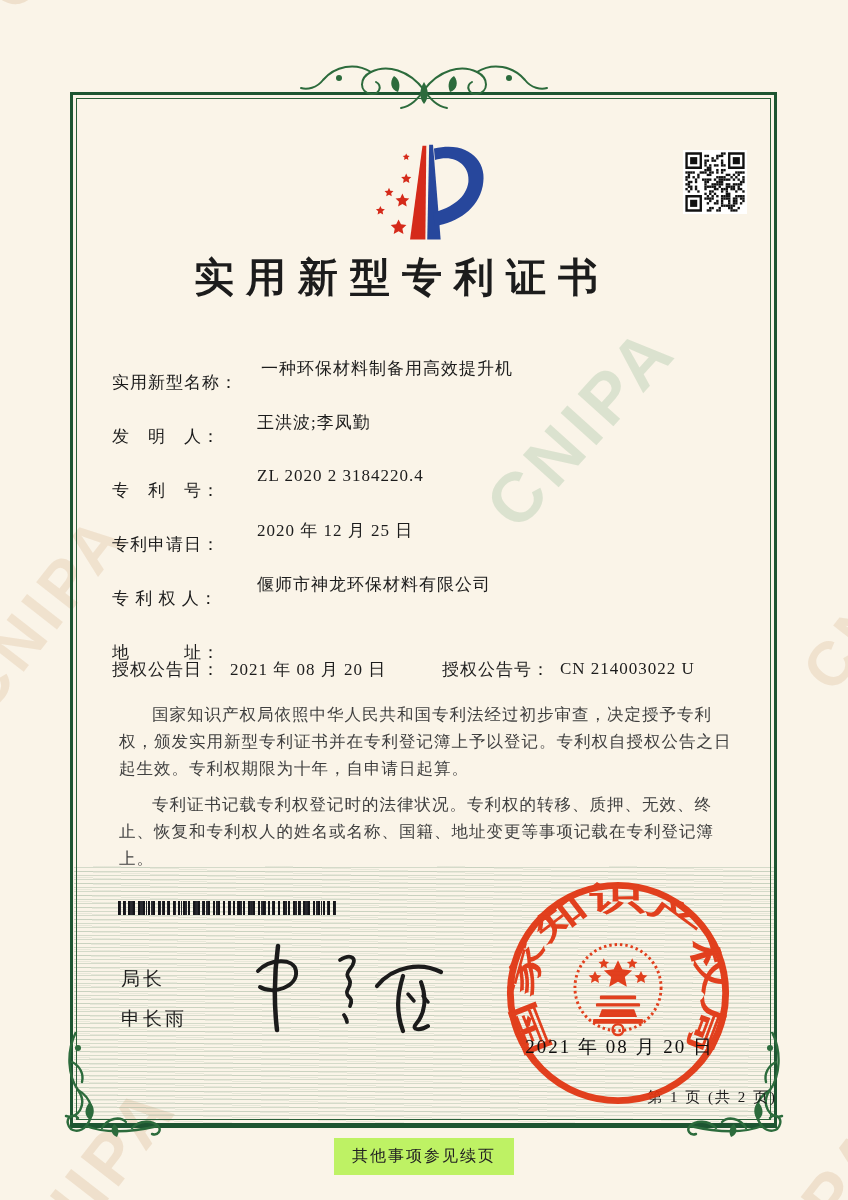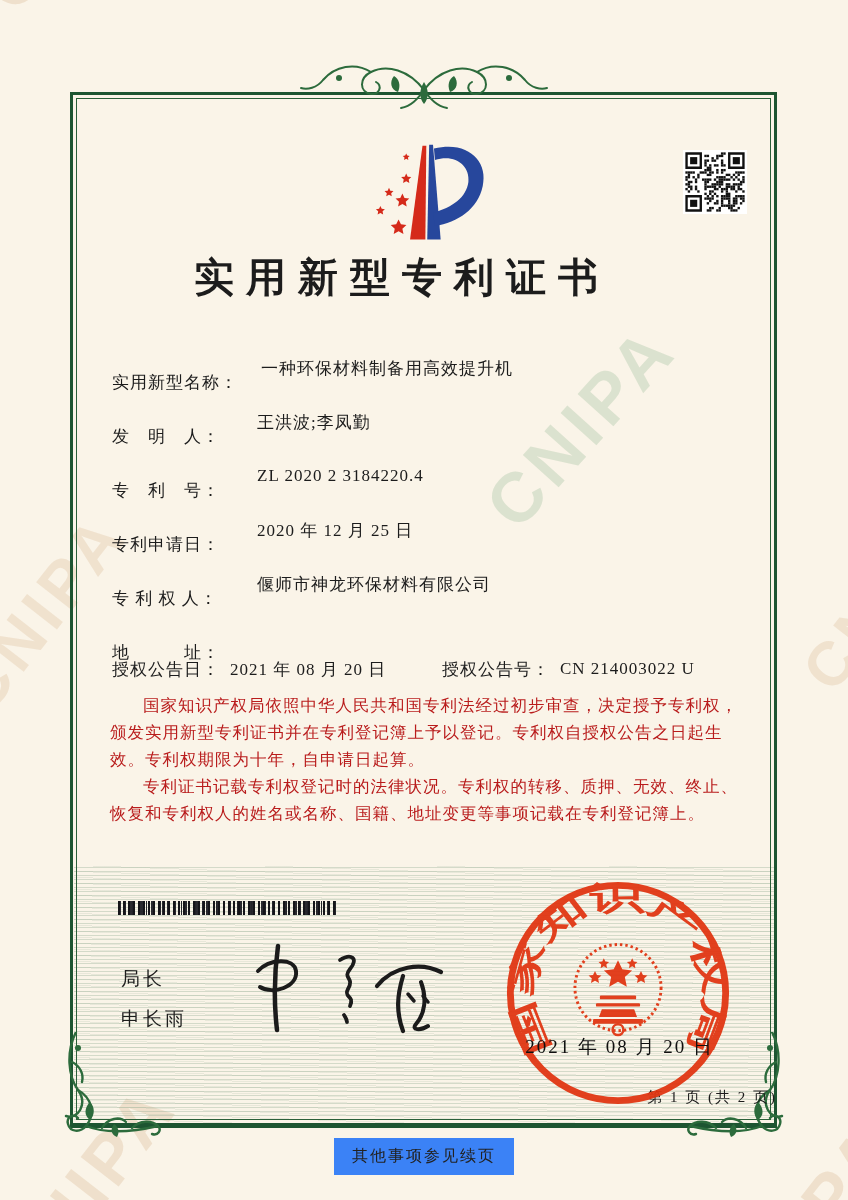--- a/index.html
+++ b/index.html
@@ -69,23 +69,23 @@
   .row .value{margin-left:23px;letter-spacing:1px;}
   .grant-row{
     position:absolute;left:112px;top:652px;width:640px;height:34px;
     display:flex;align-items:center;font-size:17px;z-index:2;letter-spacing:1px;
   }
   .grant-row .gval{margin-left:10px;width:212px;}
   .grant-row .gval2{margin-left:10px;}
   
   .body-text{position:absolute;left:110px;top:692px;width:634px;z-index:2;}
   .body-text p{
-    margin:0;padding:0;
+    margin:9px;padding:0;
     font-size:16.5px;line-height:27px;
-    text-indent:2em;letter-spacing:1px;color:#b91c1c;
+    text-indent:2em;letter-spacing:1px;color:#404040;
   }
   
   .barcode{
     position:absolute;left:118px;top:901px;width:219px;height:14px;z-index:2;
     background:
       repeating-linear-gradient(90deg,#15151a 0 2px,rgba(0,0,0,0) 2px 5px),
       repeating-linear-gradient(90deg,#23232a 0 1px,rgba(0,0,0,0) 1px 7px),
       repeating-linear-gradient(90deg,rgba(20,20,28,.9) 0 3px,rgba(0,0,0,0) 3px 11px);
   }
   
@@ -100,21 +100,21 @@
   }
   
   .page-footer{
     position:absolute;left:70px;top:1088px;width:707px;
     text-align:right;font-size:15px;letter-spacing:2px;z-index:2;
   }
   .continuation{
     position:absolute;left:0;top:1138px;width:848px;text-align:center;z-index:2;
   }
   .continuation span{
-    display:inline-block;background:#3b82f6;padding:8px 18px;
+    display:inline-block;background:#bef264;padding:8px 18px;
     font-size:16px;letter-spacing:2px;color:#222;
   }
 </style>
 </head>
 <body>
 
 <div class="page">
 
   <div class="wm" style="left:-36px;top:-20px;font-size:72px;color:rgba(214,178,140,.30);transform:rotate(-58deg);transform-origin:0 0;">CNIPA</div>
   <div class="wm" style="left:700px;top:-36px;font-size:64px;color:rgba(214,170,140,.30);transform:rotate(-52deg);transform-origin:0 0;">CNIPA</div>

